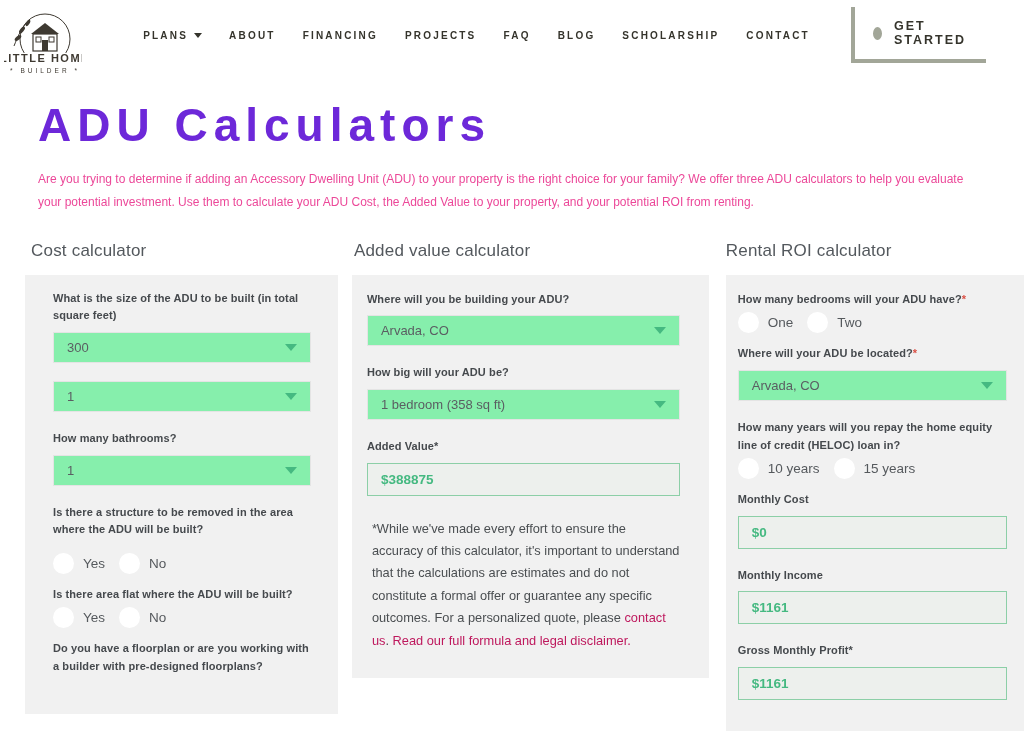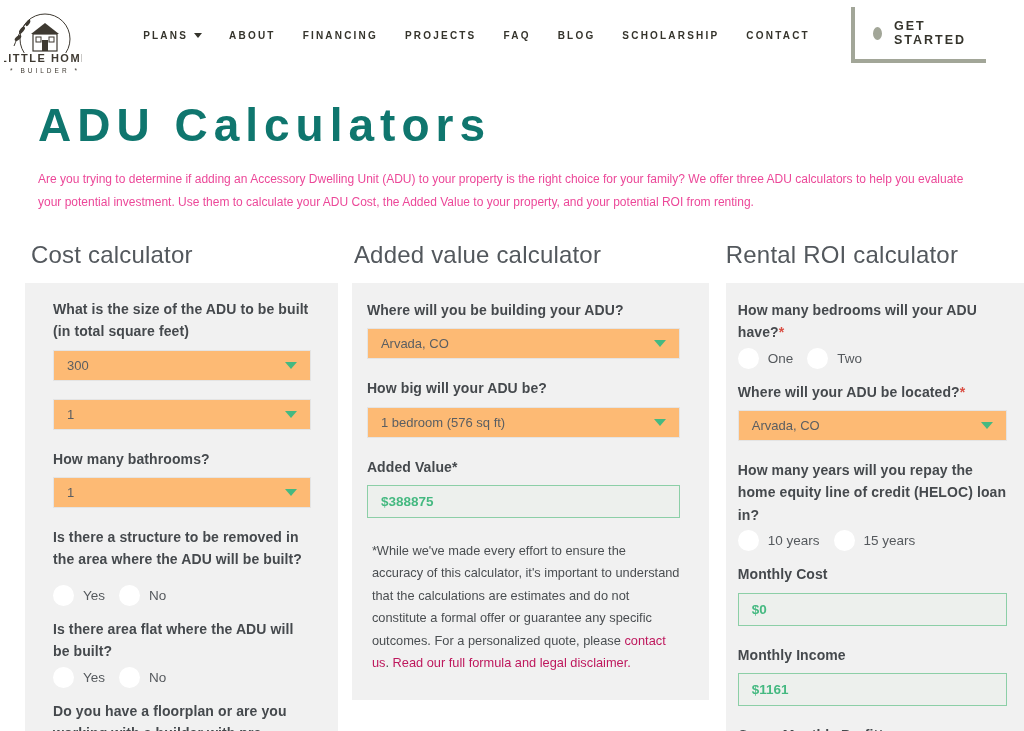--- a/index.html
+++ b/index.html
@@ -24,40 +24,40 @@
     cursor:pointer;display:flex;align-items:center;gap:6px;white-space:nowrap;}
   .nav-chevron{width:0;height:0;border-left:4.5px solid transparent;
     border-right:4.5px solid transparent;border-top:5.5px solid var(--ink);}
   .cta{margin-left:14px;display:flex;align-items:center;gap:12px;
     border-left:4px solid var(--sage);border-bottom:4px solid var(--sage);
     padding:12px 16px 12px 18px;cursor:pointer;}
   .cta-dot{width:13px;height:13px;border-radius:50%;background:var(--sage);}
   .cta-label{font-size:12.5px;font-weight:bold;letter-spacing:2px;color:var(--ink);}
   
   .page-title{margin:6px 0 0 38px;font-size:46px;font-weight:bold;
-    letter-spacing:6px;color:#0f766e;}
+    letter-spacing:6px;color:#6d28d9;}
   .intro{margin:16px 38px 0 38px;max-width:945px;font-size:12px;
     line-height:1.95;color:#ec4899;}
   
   .columns{display:flex;margin:26px 0 0 25px;gap:14px;align-items:flex-start;}
   .col1{width:320px;}
   .col2{width:365px;margin-left:0px;}
   .col3{width:305px;margin-left:3px;}
-  .col-heading{font-size:24px;font-weight:normal;color:#53585d;
+  .col-heading{font-size:17px;font-weight:normal;color:#53585d;
     margin:0 0 14px 6px;letter-spacing:.2px;}
   .card{background:var(--card);}
   .card.c1{padding:15px 27px 26px 28px;}
   .card.c2{padding:16px 29px 26px 15px;}
   .card.c3{padding:16px 17px 26px 12px;}
   .group{margin-bottom:18px;}
   .group.tight{margin-bottom:12px;}
-  .field-label{font-size:14px;font-weight:bold;color:var(--label);
+  .field-label{font-size:11px;font-weight:bold;color:var(--label);
     line-height:1.6;margin-bottom:7px;letter-spacing:.1px;}
   .req{color:#da4f44;}
-  .select{height:31px;background:#fdba74;border:1px solid #e4e4e4;display:flex;
+  .select{height:31px;background:#86efac;border:1px solid #e4e4e4;display:flex;
     align-items:center;justify-content:space-between;padding:0 13px;
     font-size:13px;color:#5a5e62;cursor:pointer;}
   .select-arrow{width:0;height:0;border-left:6px solid transparent;
     border-right:6px solid transparent;border-top:7.5px solid var(--green);}
   .radio-row{display:flex;align-items:flex-end;gap:14px;margin-top:4px;}
   .radio-opt{display:flex;align-items:center;gap:9px;cursor:pointer;}
   .radio-circle{width:21px;height:21px;border-radius:50%;background:#fff;}
   .radio-label{font-size:13.5px;color:#55595d;}
   .result-box{border:1px solid var(--green-border);background:var(--green-bg);
     padding:8px 13px;font-size:13.5px;font-weight:bold;color:var(--green);}
@@ -175,21 +175,21 @@
       <div class="group">
         <div class="field-label">Where will you be building your ADU?</div>
         <div class="select">
           <span>Arvada, CO</span>
           <span class="select-arrow"></span>
         </div>
       </div>
       <div class="group">
         <div class="field-label">How big will your ADU be?</div>
         <div class="select">
-          <span>1 bedroom (576 sq ft)</span>
+          <span>1 bedroom (358 sq ft)</span>
           <span class="select-arrow"></span>
         </div>
       </div>
       <div class="group" style="margin-bottom:0;">
         <div class="field-label">Added Value*</div>
         <div class="result-box">$388875</div>
       </div>
       <p class="disclaimer"><span>*While we've made every effort to ensure the accuracy of this calculator, it's important to understand that the calculations are estimates and do not constitute a formal offer or guarantee any specific outcomes. For a personalized quote, please </span><a>contact us</a><span>. </span><a>Read our full formula and legal disclaimer.</a></p>
     </div>
   </div>

